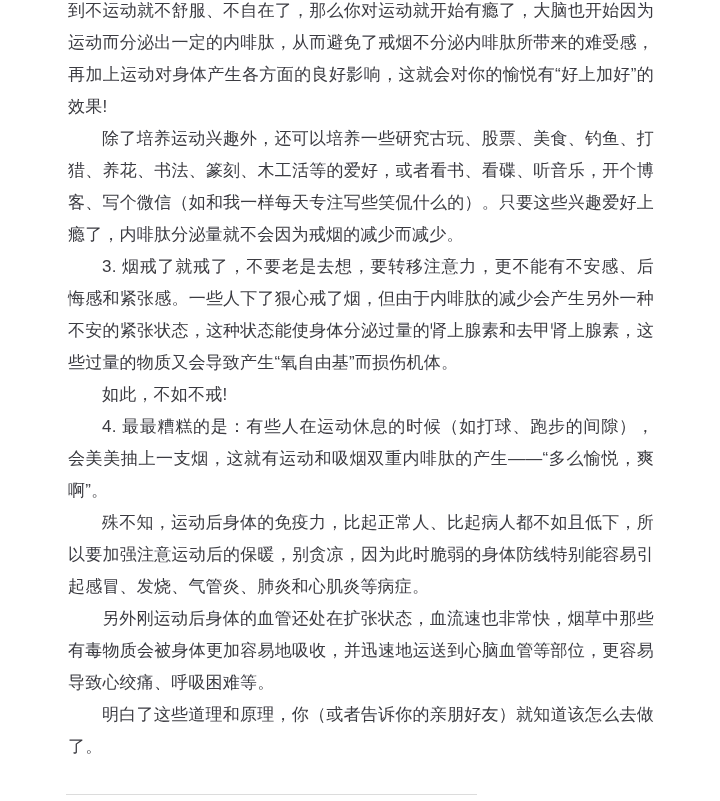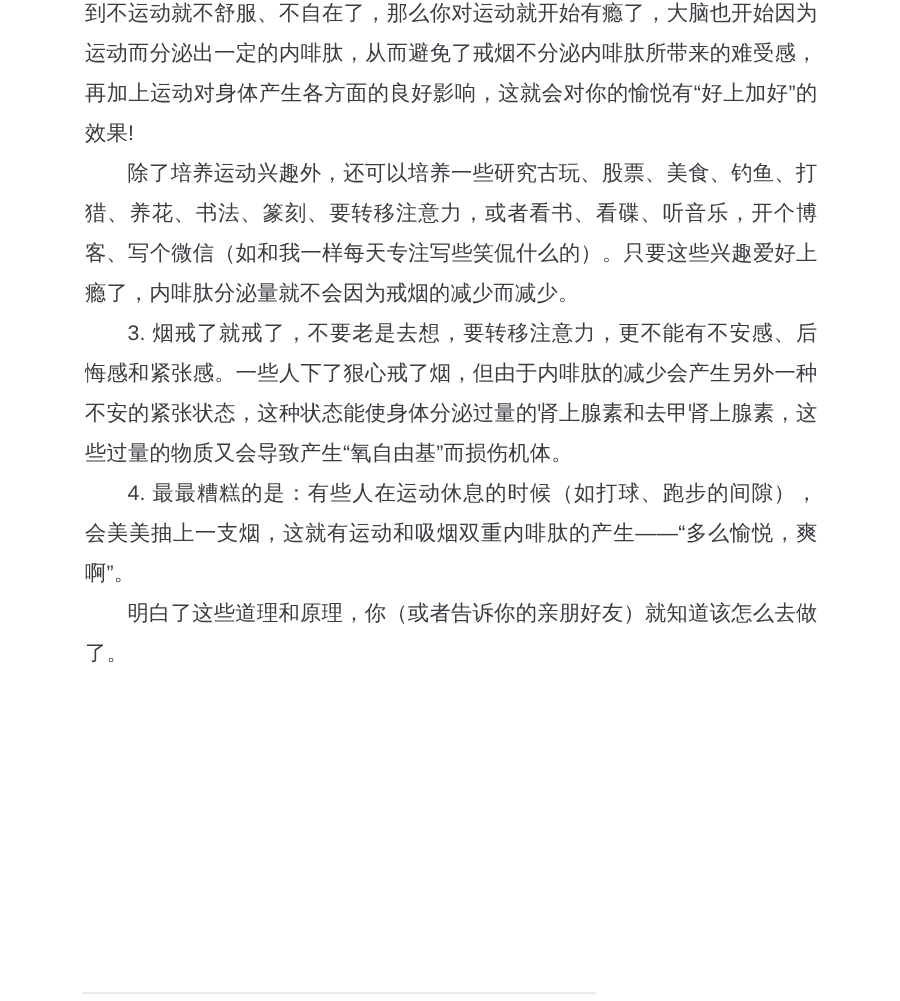--- a/index.html
+++ b/index.html
@@ -47,19 +47,22 @@
     height: 1px;
     background: #dcdcdc;
   }
 </style>
 </head>
 <body>
 
 <div class="page">
   <div class="content">
     <p class="continuation">到不运动就不舒服、不自在了，那么你对运动就开始有瘾了，大脑也开始因为运动而分泌出一定的内啡肽，从而避免了戒烟不分泌内啡肽所带来的难受感，再加上运动对身体产生各方面的良好影响，这就会对你的愉悦有“好上加好”的效果!</p>
-    <p>除了培养运动兴趣外，还可以培养一些研究古玩、股票、美食、钓鱼、打猎、养花、书法、篆刻、要转移注意力，或者看书、看碟、听音乐，开个博客、写个微信（如和我一样每天专注写些笑侃什么的）。只要这些兴趣爱好上瘾了，内啡肽分泌量就不会因为戒烟的减少而减少。</p>
+    <p>除了培养运动兴趣外，还可以培养一些研究古玩、股票、美食、钓鱼、打猎、养花、书法、篆刻、木工活等的爱好，或者看书、看碟、听音乐，开个博客、写个微信（如和我一样每天专注写些笑侃什么的）。只要这些兴趣爱好上瘾了，内啡肽分泌量就不会因为戒烟的减少而减少。</p>
     <p>3. 烟戒了就戒了，不要老是去想，要转移注意力，更不能有不安感、后悔感和紧张感。一些人下了狠心戒了烟，但由于内啡肽的减少会产生另外一种不安的紧张状态，这种状态能使身体分泌过量的肾上腺素和去甲肾上腺素，这些过量的物质又会导致产生“氧自由基”而损伤机体。</p>
+    <p>如此，不如不戒!</p>
     <p>4. 最最糟糕的是：有些人在运动休息的时候（如打球、跑步的间隙），会美美抽上一支烟，这就有运动和吸烟双重内啡肽的产生——“多么愉悦，爽啊”。</p>
+    <p>殊不知，运动后身体的免疫力，比起正常人、比起病人都不如且低下，所以要加强注意运动后的保暖，别贪凉，因为此时脆弱的身体防线特别能容易引起感冒、发烧、气管炎、肺炎和心肌炎等病症。</p>
+    <p>另外刚运动后身体的血管还处在扩张状态，血流速也非常快，烟草中那些有毒物质会被身体更加容易地吸收，并迅速地运送到心脑血管等部位，更容易导致心绞痛、呼吸困难等。</p>
     <p>明白了这些道理和原理，你（或者告诉你的亲朋好友）就知道该怎么去做了。</p>
   </div>
   <div class="bottom-divider"></div>
 </div>
 
 </body></html>

